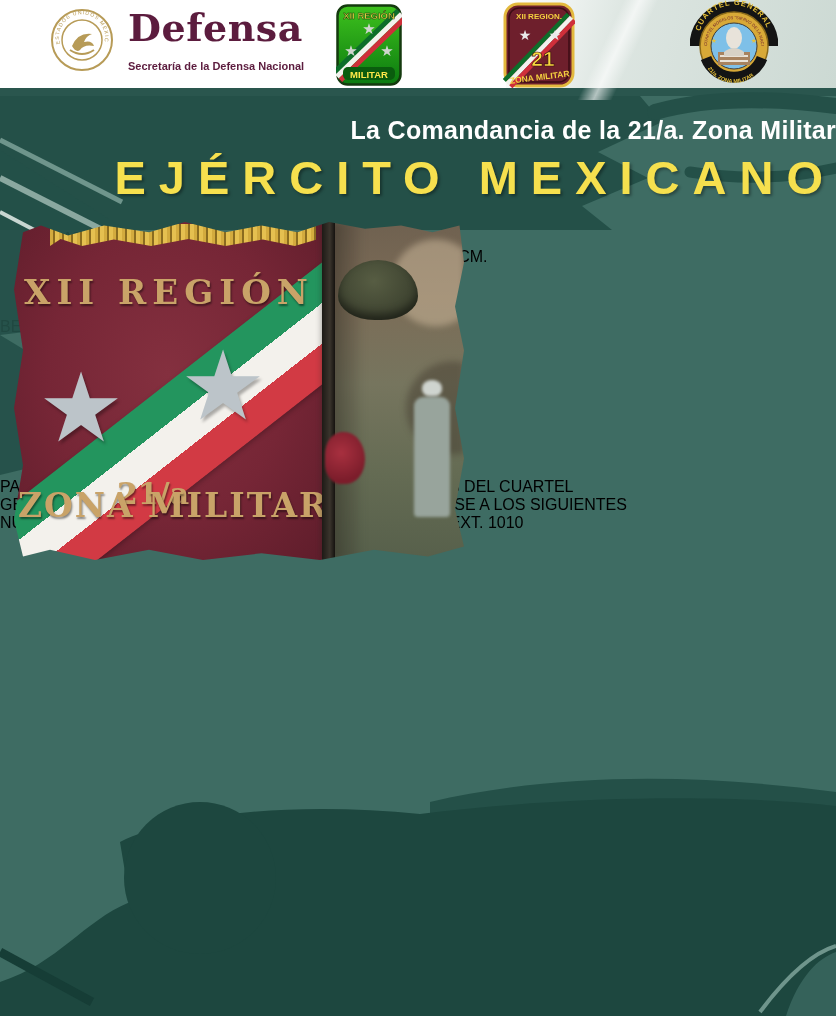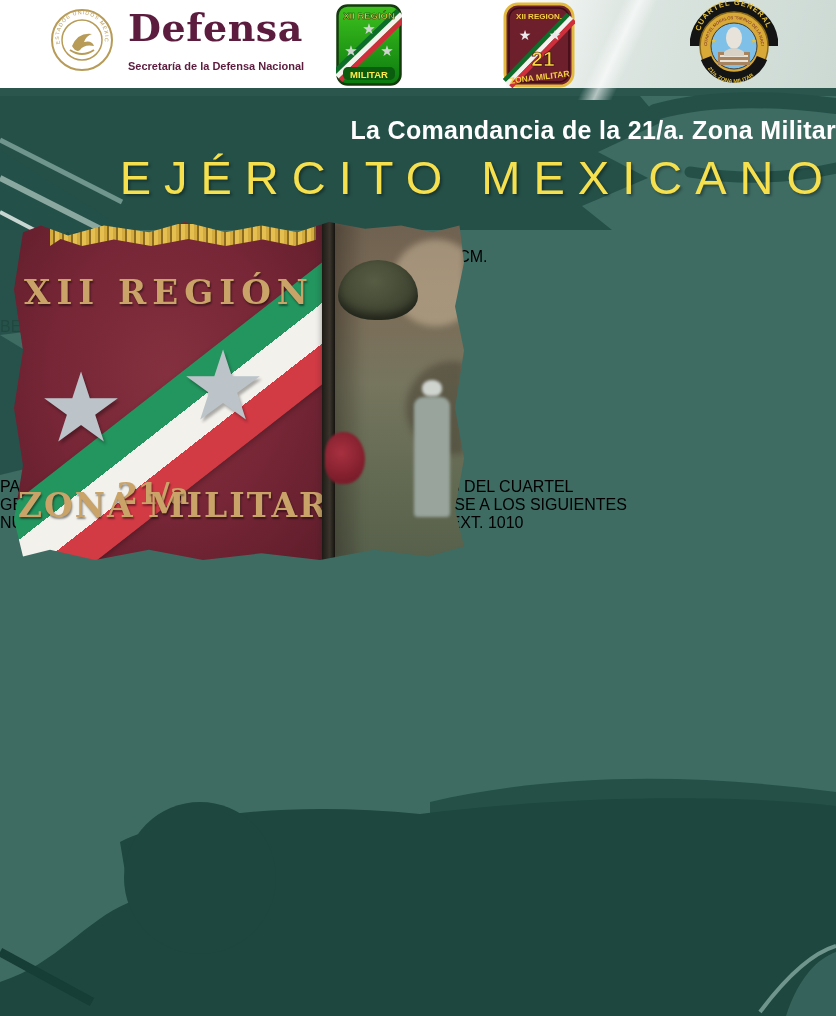--- a/index.html
+++ b/index.html
@@ -18,21 +18,21 @@
     color:#5c1c3e;line-height:40px;letter-spacing:.5px;}
   .brand-text .sub{font-size:11px;font-weight:bold;color:#5c1c3e;margin-top:12px;}
 
   
   .decor{left:0;top:0;width:836px;height:1016px;z-index:1;pointer-events:none;}
 
   
   .headline{left:70px;top:96px;width:766px;text-align:right;z-index:3;color:#fff;margin-top:20px;}
   .headline .l1{font-size:25px;font-weight:800;letter-spacing:.3px;}
   .headline .l2{font-size:25px;font-weight:800;margin-top:4px;}
-  .headline .title{margin-top:5px;font-size:47px;font-weight:400;color:#f6e04e;
+  .headline .title{margin-top:5px;font-size:47px;font-weight:700;color:#f6e04e;
     letter-spacing:13px;text-shadow:2px 2px 3px rgba(0,0,0,.35);white-space:nowrap;}
 
   
   .photo{left:14px;top:222px;width:450px;height:338px;z-index:2;
     filter:drop-shadow(3px 4px 6px rgba(0,0,0,.35));
     clip-path:polygon(2% 3%,6% 1%,12% 4%,20% 1%,30% 3%,38% 0%,47% 3%,55% 1%,63% 3%,70% 0%,
       78% 2%,86% 1%,93% 3%,99% 1%,100% 12%,98% 25%,100% 38%,98% 55%,100% 70%,98% 85%,100% 96%,
       92% 99%,80% 97%,68% 100%,55% 98%,42% 100%,30% 97%,18% 100%,8% 97%,2% 99%,
       0% 88%,2% 72%,0% 55%,2% 38%,0% 20%);}
   .flag{left:0;top:0;width:308px;height:338px;background:

